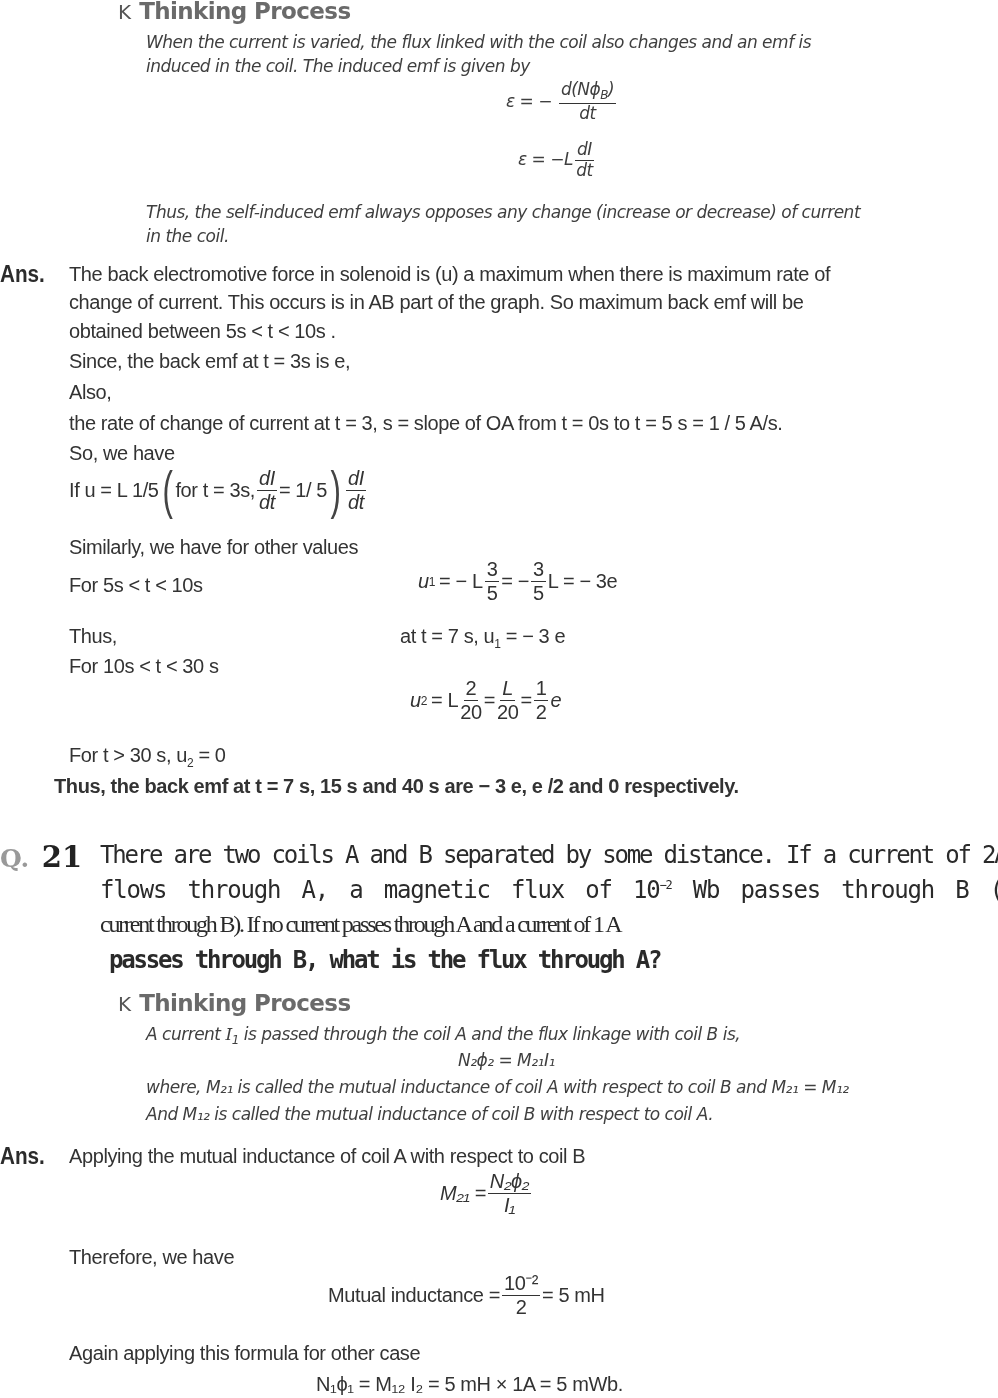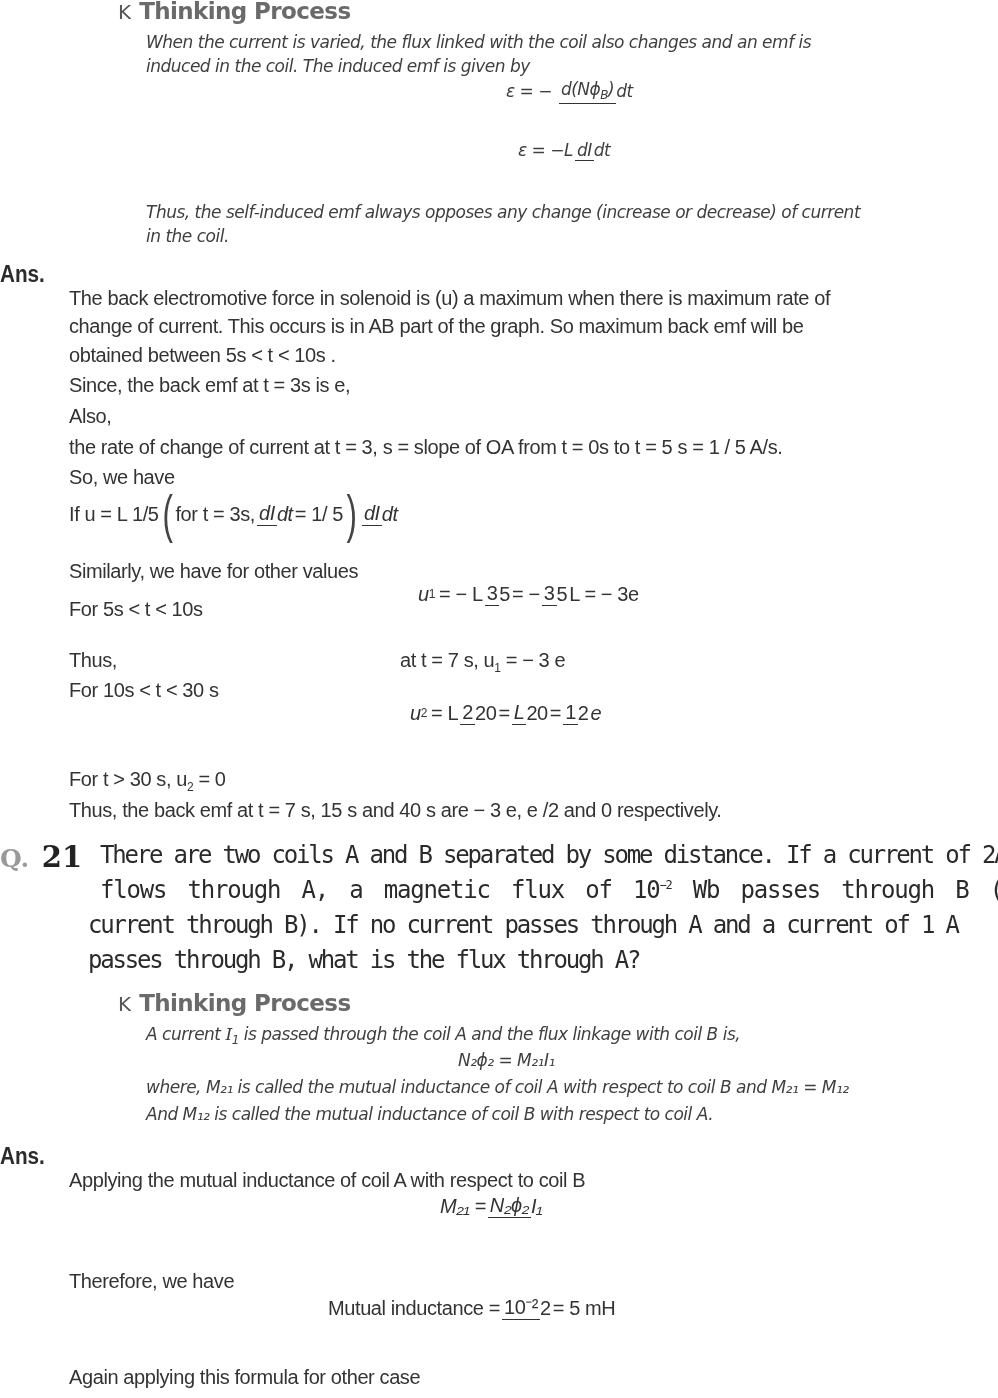--- a/index.html
+++ b/index.html
@@ -2,26 +2,26 @@
 <html><head>
 <meta charset="utf-8">
 <style>
   html, body { margin: 0; padding: 0; background: #ffffff; }
   body { width: 998px; height: 1398px; position: relative; overflow: hidden; color: #3a3a3a; font-family: "Liberation Sans", sans-serif; }
   .abs { position: absolute; white-space: nowrap; }
   .tp-head { font-family: "DejaVu Sans", sans-serif; font-weight: bold; font-size: 23px; color: #6a6a6a; letter-spacing: -0.6px; }
   .tp-k { font-family: "DejaVu Sans", sans-serif; font-size: 20px; color: #555; font-weight: normal; margin-right: 8px; letter-spacing: 0; }
   .tp-text { font-family: "DejaVu Sans", sans-serif; font-style: italic; font-size: 17px; color: #3f3f3f; letter-spacing: -0.5px; }
   .ans-label { font-family: "Liberation Sans", sans-serif; font-weight: bold; font-size: 23px; color: #2b2b2b; transform: scaleX(0.9); transform-origin: left; }
-  .body-text { font-family: "Liberation Sans", sans-serif; font-size: 20px; color: #333; letter-spacing: -0.4px; margin-top: 24px; }
+  .body-text { font-family: "Liberation Sans", sans-serif; font-size: 20px; color: #333; letter-spacing: -0.4px; }
   .q-text { font-family: "DejaVu Sans Mono", monospace; font-size: 24px; color: #2a2a2a; letter-spacing: -2.2px; }
   .q-label { font-family: "DejaVu Serif", serif; font-weight: bold; font-size: 25px; color: #999; }
   .q-num { font-family: "DejaVu Serif", serif; font-weight: bold; font-size: 29px; color: #222; }
   i, .it { font-style: italic; }
-  .frac { display: inline-flex; flex-direction: row; align-items: center; vertical-align: middle; margin: 0 2px; }
+  .frac { display: inline-flex; flex-direction: column; align-items: center; vertical-align: middle; margin: 0 2px; }
   .frac .num { border-bottom: 1px solid #333; padding: 0 2px; line-height: 1.15; }
   .frac .den { line-height: 1.15; }
   sub { font-size: 12px; }
   sup { font-size: 12px; }
   .paren { font-size: 52px; font-weight: 100; vertical-align: middle; line-height: 1; transform: scaleX(0.6); display: inline-block; color: #444; }
 </style>
 </head>
 <body>
 
 <div class="abs tp-head" style="left:118px; top:-2px;">
@@ -113,32 +113,32 @@
   <span class="frac">
       <span class="num">1</span>
       <span class="den">2</span>
     </span>
   <span class="it">e</span>
 </div>
 
 <div class="abs body-text" style="left:69px; top:744px;">
   <span>For t &gt; 30 s, u</span><sub>2</sub><span> = 0</span>
 </div>
-<div class="abs body-text" style="left:69px; top:775px;">Thus, the back emf at t = 7 s, 15 s and 40 s are − 3 e, e /2 and 0 respectively.</div>
+<div class="abs body-text" style="left:54px; top:775px;font-weight:bold;">Thus, the back emf at t = 7 s, 15 s and 40 s are − 3 e, e /2 and 0 respectively.</div>
 
 <div class="abs" style="left:0px; top:840px;">
   <span class="q-label">Q.</span>
   <span class="q-num" style="margin-left:8px;">21</span>
 </div>
 <div class="abs q-text" style="left:100px; top:841px;">There are two coils A and B separated by some distance. If a current of 2A</div>
 <div class="abs q-text" style="left:100px; top:876px; letter-spacing:-1.2px; word-spacing:8px;">
   <span>flows through A, a magnetic flux of 10</span><sup>−2</sup><span> Wb passes through B (no</span>
 </div>
-<div class="abs q-text" style="left:88px; top:911px;">current through B). If no current passes through A and a current of 1 A</div>
-<div class="abs q-text" style="left:88px; top:946px;">passes through B, what is the flux through A?</div>
+<div class="abs q-text" style="left:100px; top:911px;font-family:Liberation Serif, serif;">current through B). If no current passes through A and a current of 1 A</div>
+<div class="abs q-text" style="left:109px; top:946px;font-weight:bold;">passes through B, what is the flux through A?</div>
 
 <div class="abs tp-head" style="left:118px; top:990px;">
   <span class="tp-k">K</span><span>Thinking Process</span>
 </div>
 <div class="abs tp-text" style="left:146px; top:1024px;">
   <span>A current </span><span style="font-family:'DejaVu Serif',serif;">I</span><sub>1</sub><span> is passed through the coil A and the flux linkage with coil B is,</span>
 </div>
 <div class="abs tp-text" style="left:458px; top:1050px;">N₂ϕ₂ = M₂₁I₁</div>
 <div class="abs tp-text" style="left:146px; top:1077px;">where, M₂₁ is called the mutual inductance of coil A with respect to coil B and M₂₁ = M₁₂</div>
 <div class="abs tp-text" style="left:146px; top:1104px;">And M₁₂ is called the mutual inductance of coil B with respect to coil A.</div>

